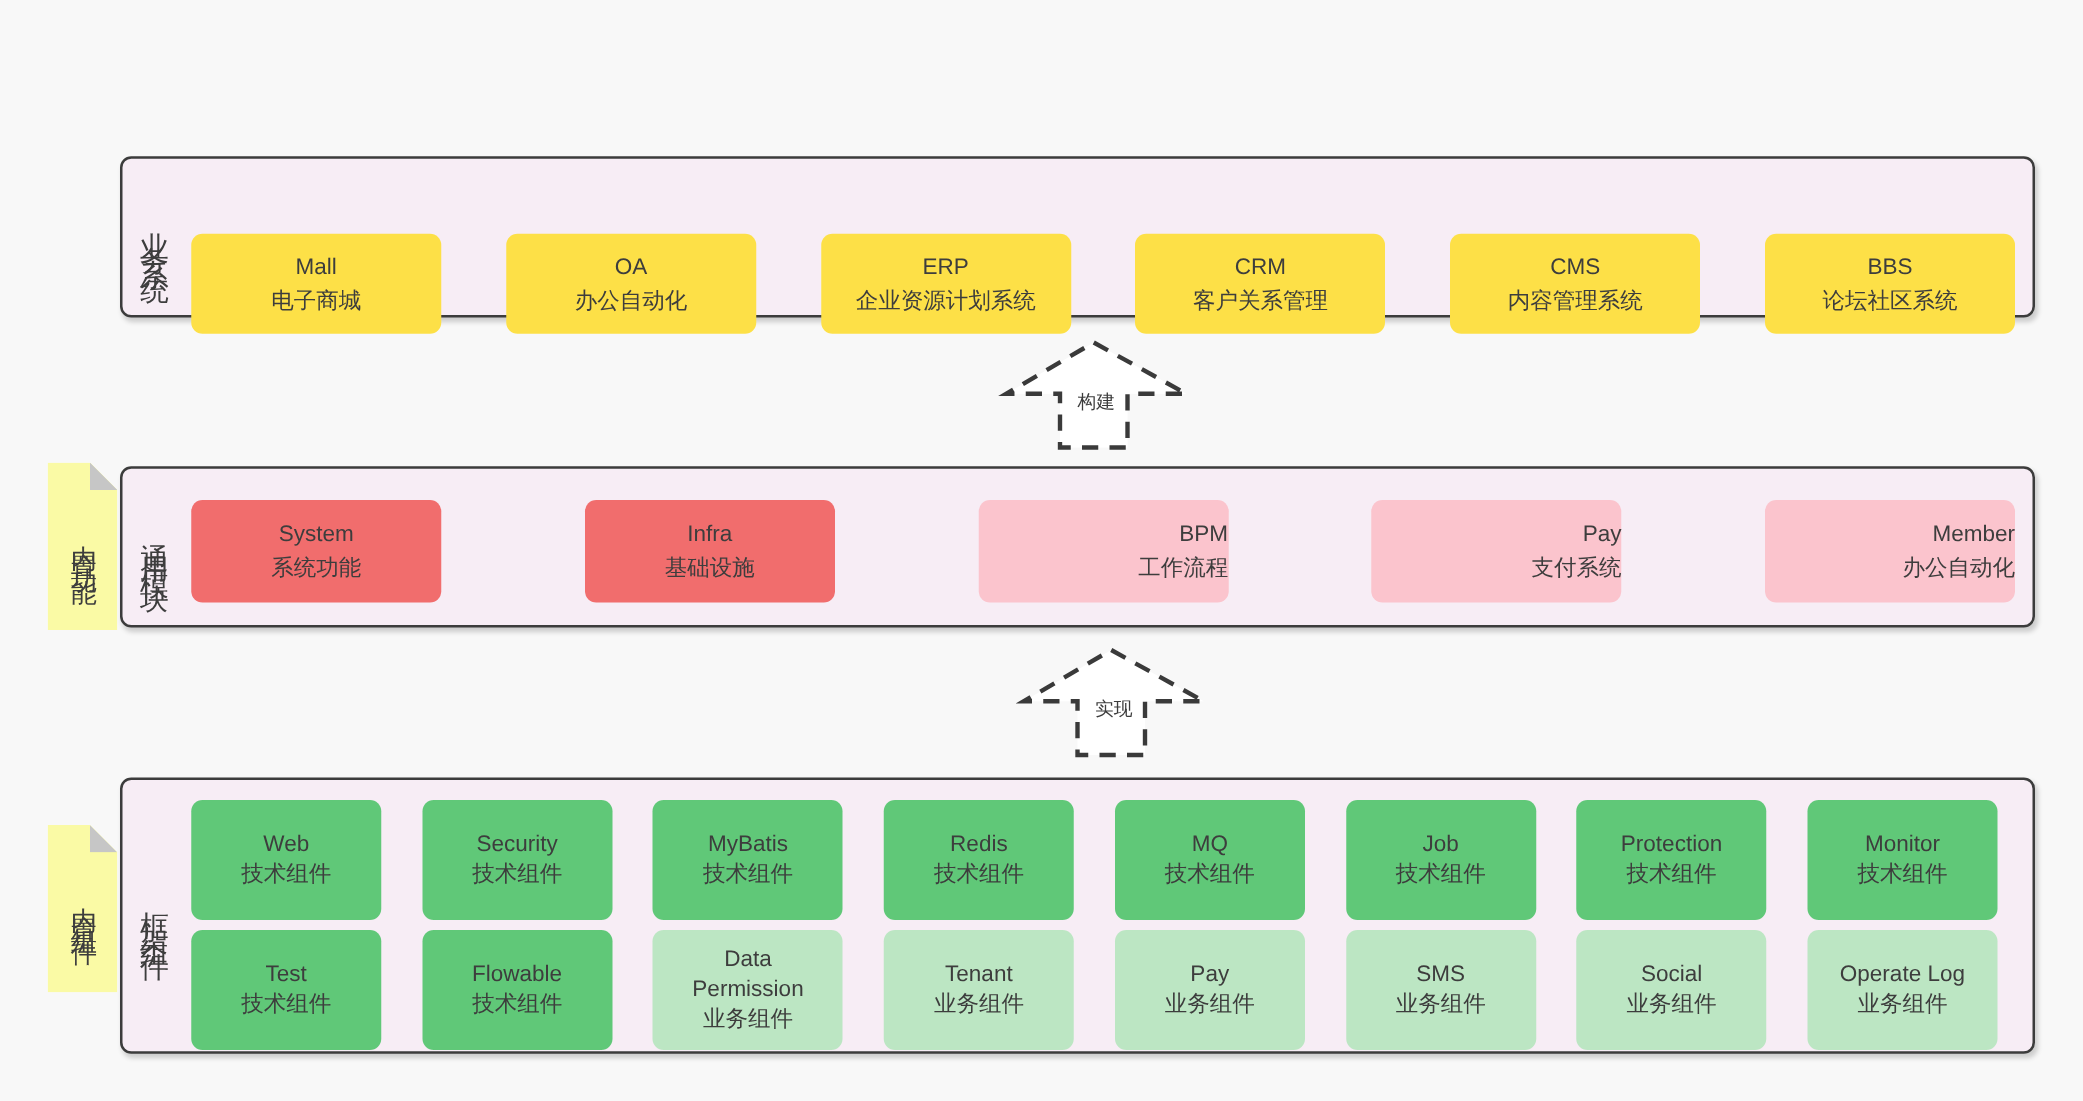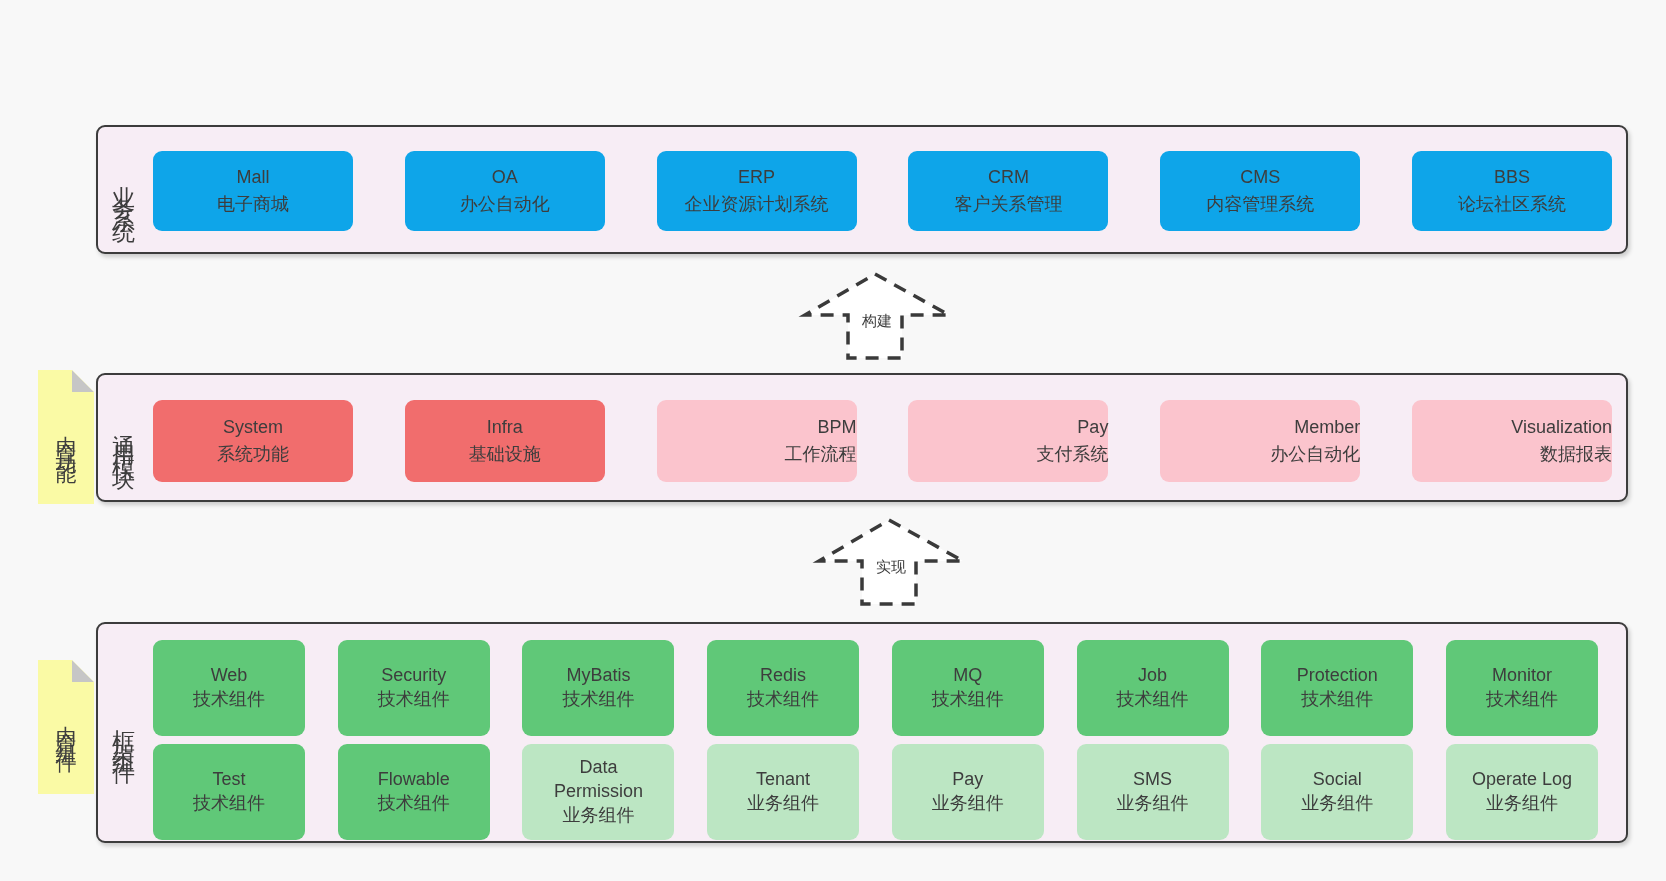--- a/index.html
+++ b/index.html
@@ -26,21 +26,21 @@
   .row-fw1{top:16px;right:28px;}
   .row-fw2{top:120px;right:28px;}
 
   .box{border-radius:9px;display:flex;flex-direction:column;justify-content:center;
        align-items:center;text-align:center;font-size:18px;line-height:1.5;color:#3d3d3d;}
   .box span{display:block;}
   .box-wide{width:200px;height:80px;}
   .box-common{height:82px;}
   .box-fw{width:152px;height:96px;line-height:1.32;padding:0 14px;box-sizing:border-box;}
 
-  .blue{background:#0ea5e9;}
+  .blue{background:#fde047;margin-top:36px;}
   .red{background:#f16d6d;}
   .pink{background:#fbc4cd;align-items:flex-end;}
   .green{background:#60c878;}
   .lightgreen{background:#bce6c3;}
 
   
   .arrow{position:absolute;width:150px;height:90px;}
   .arrow svg{position:absolute;left:0;top:0;overflow:visible;}
   .arrow-label{position:absolute;left:50%;top:41px;transform:translateX(-50%);
                background:#ffffff;padding:0 3px;font-size:15px;white-space:nowrap;color:#3d3d3d;}
@@ -123,24 +123,20 @@
         <span>工作流程</span>
       </div>
       <div class="box box-wide box-common pink">
         <span>Pay</span>
         <span>支付系统</span>
       </div>
       <div class="box box-wide box-common pink">
         <span>Member</span>
         <span>办公自动化</span>
       </div>
-      <div class="box box-wide box-common pink">
-        <span>Visualization</span>
-        <span>数据报表</span>
-      </div>
     </div>
   </div>
 
   <div class="arrow arrow-impl">
     <svg width="150" height="90" viewBox="0 0 150 90">
       <polygon points="73,3 147,44 100,44 100,87 46,87 46,44 3,44" fill="#ffffff" stroke="#3a3a3a" stroke-width="3.5" stroke-dasharray="13 9"></polygon>
     </svg>
     <div class="arrow-label">实现</div>
   </div>
 

